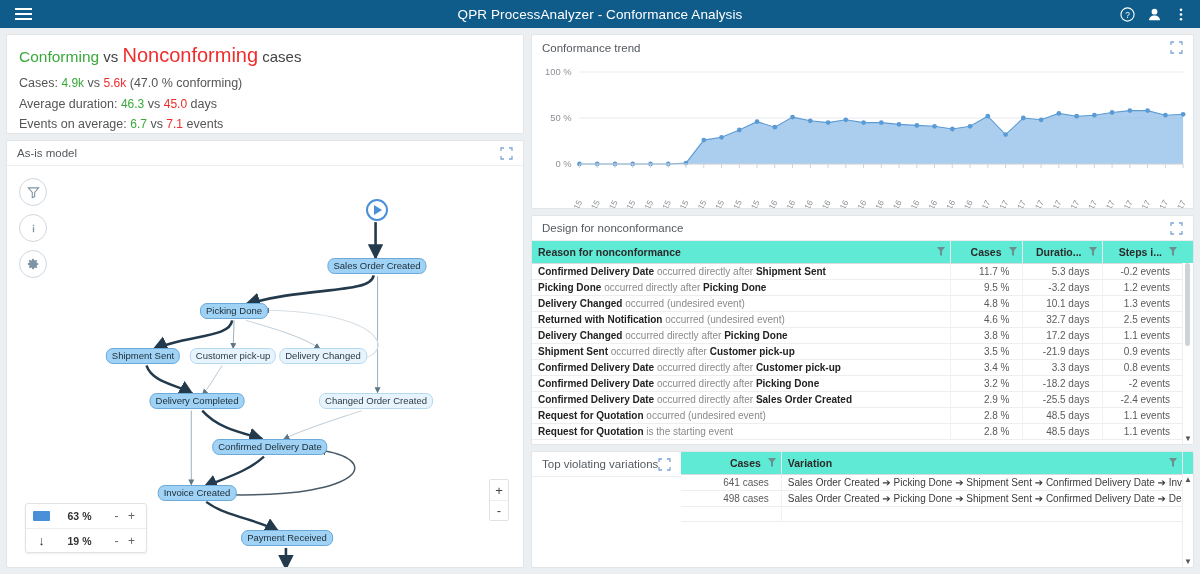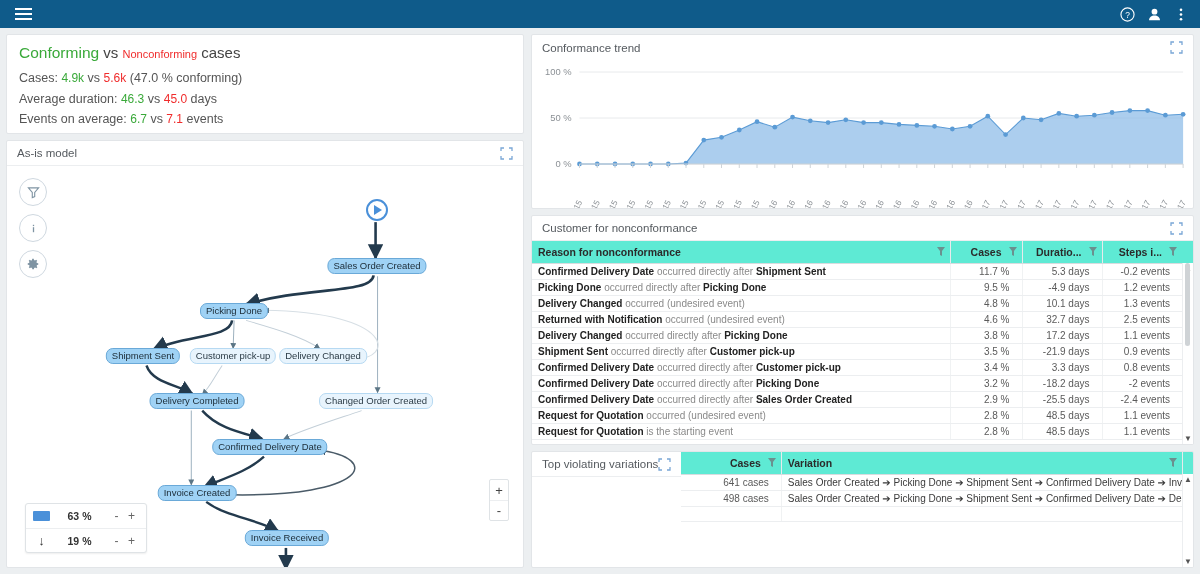--- a/index.html
+++ b/index.html
@@ -55,21 +55,21 @@
   .btn {
     background: #6699cc; color: #fff; border: none; border-radius: 2px;
     height: 24px; font-size: 11.5px; font-family: inherit; cursor: pointer;
     letter-spacing: .1px;
   }
   .summary { flex: 1; background:#fff; border:1px solid #e2e5e8;
     border-radius:2px; padding: 9px 12px; }
   .summary h2 { font-size: 15px; font-weight: 400; color: #444; margin-bottom: 6px; }
   .summary p { font-size: 12.5px; color: #555; line-height: 20.5px; }
   .g { color: #3aa93a; } .r { color: #f02c2c; }
-  .summary h2 .g { font-size: 15.5px; } .summary h2 .r { font-size: 11px; }
+  .summary h2 .g { font-size: 15.5px; } .summary h2 .r { font-size: 20px; }
   .big { font-size: 12px; }
 
   
   .modelcard { flex: 1; display: flex; flex-direction: column; }
   .model-body { flex: 1; position: relative; overflow: hidden; }
   .side-tools { position: absolute; left: 12px; top: 12px;
     display: flex; flex-direction: column; gap: 8px; z-index: 4; }
   .tool {
     width: 28px; height: 28px; border-radius: 50%; background: #fff;
     border: 1px solid #cfd8e0; display: flex; align-items: center;
@@ -146,20 +146,21 @@
 </style>
 </head>
 <body>
 
 <div class="topbar">
   <div class="hamburger">
     <i></i>
       <i></i>
       <i></i>
   </div>
+  <div class="topbar-title">QPR ProcessAnalyzer - Conformance Analysis</div>
   <div class="topbar-right">
     <span class="ico">
       <svg width="15" height="15" viewBox="0 0 16 16">
           <circle cx="8" cy="8" r="7" fill="none" stroke="#fff" stroke-width="1.2"></circle>
           <text x="8" y="11.5" font-size="9" fill="#fff" text-anchor="middle" font-family="Liberation Sans">?</text>
         </svg>
     </span>
     <span class="ico">
       <svg width="15" height="15" viewBox="0 0 16 16">
           <circle cx="8" cy="5" r="3.1" fill="#fff"></circle>
@@ -292,21 +293,21 @@
 
         <div class="node" style="left:370px; top:100px;">Sales Order Created</div>
         <div class="node" style="left:227px; top:145px;">Picking Done</div>
         <div class="node" style="left:136px; top:190px;">Shipment Sent</div>
         <div class="node pale" style="left:226px; top:190px;">Customer pick-up</div>
         <div class="node pale" style="left:316px; top:190px;">Delivery Changed</div>
         <div class="node" style="left:190px; top:235px;">Delivery Completed</div>
         <div class="node pale" style="left:369px; top:235px;">Changed Order Created</div>
         <div class="node" style="left:263px; top:281px;">Confirmed Delivery Date</div>
         <div class="node" style="left:190px; top:327px;">Invoice Created</div>
-        <div class="node" style="left:280px; top:372px;">Invoice Received</div>
+        <div class="node" style="left:280px; top:372px;">Payment Received</div>
 
         <div class="legendbox">
           <div class="legendrow">
             <span class="sw"></span>
             <span class="val">63 %</span>
             <span class="pm">-</span>
             <span class="pm">+</span>
           </div>
           <div class="legendrow">
             <span class="arr">↓</span>
@@ -450,21 +451,21 @@
             <line x1="640.0588235294117" y1="104" x2="640.0588235294117" y2="108" stroke="#cfd4d8" stroke-width="1"></line>
             <text x="0" y="0" font-size="8.4" fill="#8b9095" font-family="Liberation Sans" text-anchor="end" transform="translate(643.1,142) rotate(-62)">11/2017</text>
             <line x1="658" y1="104" x2="658" y2="108" stroke="#cfd4d8" stroke-width="1"></line>
             <text x="0" y="0" font-size="8.4" fill="#8b9095" font-family="Liberation Sans" text-anchor="end" transform="translate(661.0,142) rotate(-62)">12/2017</text>
           </svg>
       </div>
     </div>
 
     <div class="card reasonscard">
       <div class="card-head">
-        <span>Customer for nonconformance</span>
+        <span>Design for nonconformance</span>
         <span class="expand">
           <svg width="13" height="13" viewBox="0 0 13 13" fill="none" stroke="#7aa7d6" stroke-width="1.3">
             <path d="M1 4V1h3M12 4V1H9M1 9v3h3M12 9v3H9"></path>
           </svg>
         </span>
       </div>
       <div class="tbl-wrap">
         <table>
           <colgroup>
               <col style="width:418px">
@@ -506,21 +507,21 @@
               <tr>
                 <td><b>Confirmed Delivery Date</b><span class="mut"> occurred directly after </span><b>Shipment Sent</b></td>
                 <td class="num" style="padding-right: 12px;">11.7 %</td>
                 <td class="num" style="padding-right: 12px;">5.3 days</td>
                 <td class="num" style="padding-right: 12px; border-right: none;">-0.2 events</td>
                 <td style="border-right: none;"></td>
               </tr>
               <tr>
                 <td><b>Picking Done</b><span class="mut"> occurred directly after </span><b>Picking Done</b></td>
                 <td class="num" style="padding-right: 12px;">9.5 %</td>
-                <td class="num" style="padding-right: 12px;">-4.9 days</td>
+                <td class="num" style="padding-right: 12px;">-3.2 days</td>
                 <td class="num" style="padding-right: 12px; border-right: none;">1.2 events</td>
                 <td style="border-right: none;"></td>
               </tr>
               <tr>
                 <td><b>Delivery Changed</b><span class="mut"> occurred (undesired event)</span></td>
                 <td class="num" style="padding-right: 12px;">4.8 %</td>
                 <td class="num" style="padding-right: 12px;">10.1 days</td>
                 <td class="num" style="padding-right: 12px; border-right: none;">1.3 events</td>
                 <td style="border-right: none;"></td>
               </tr>

